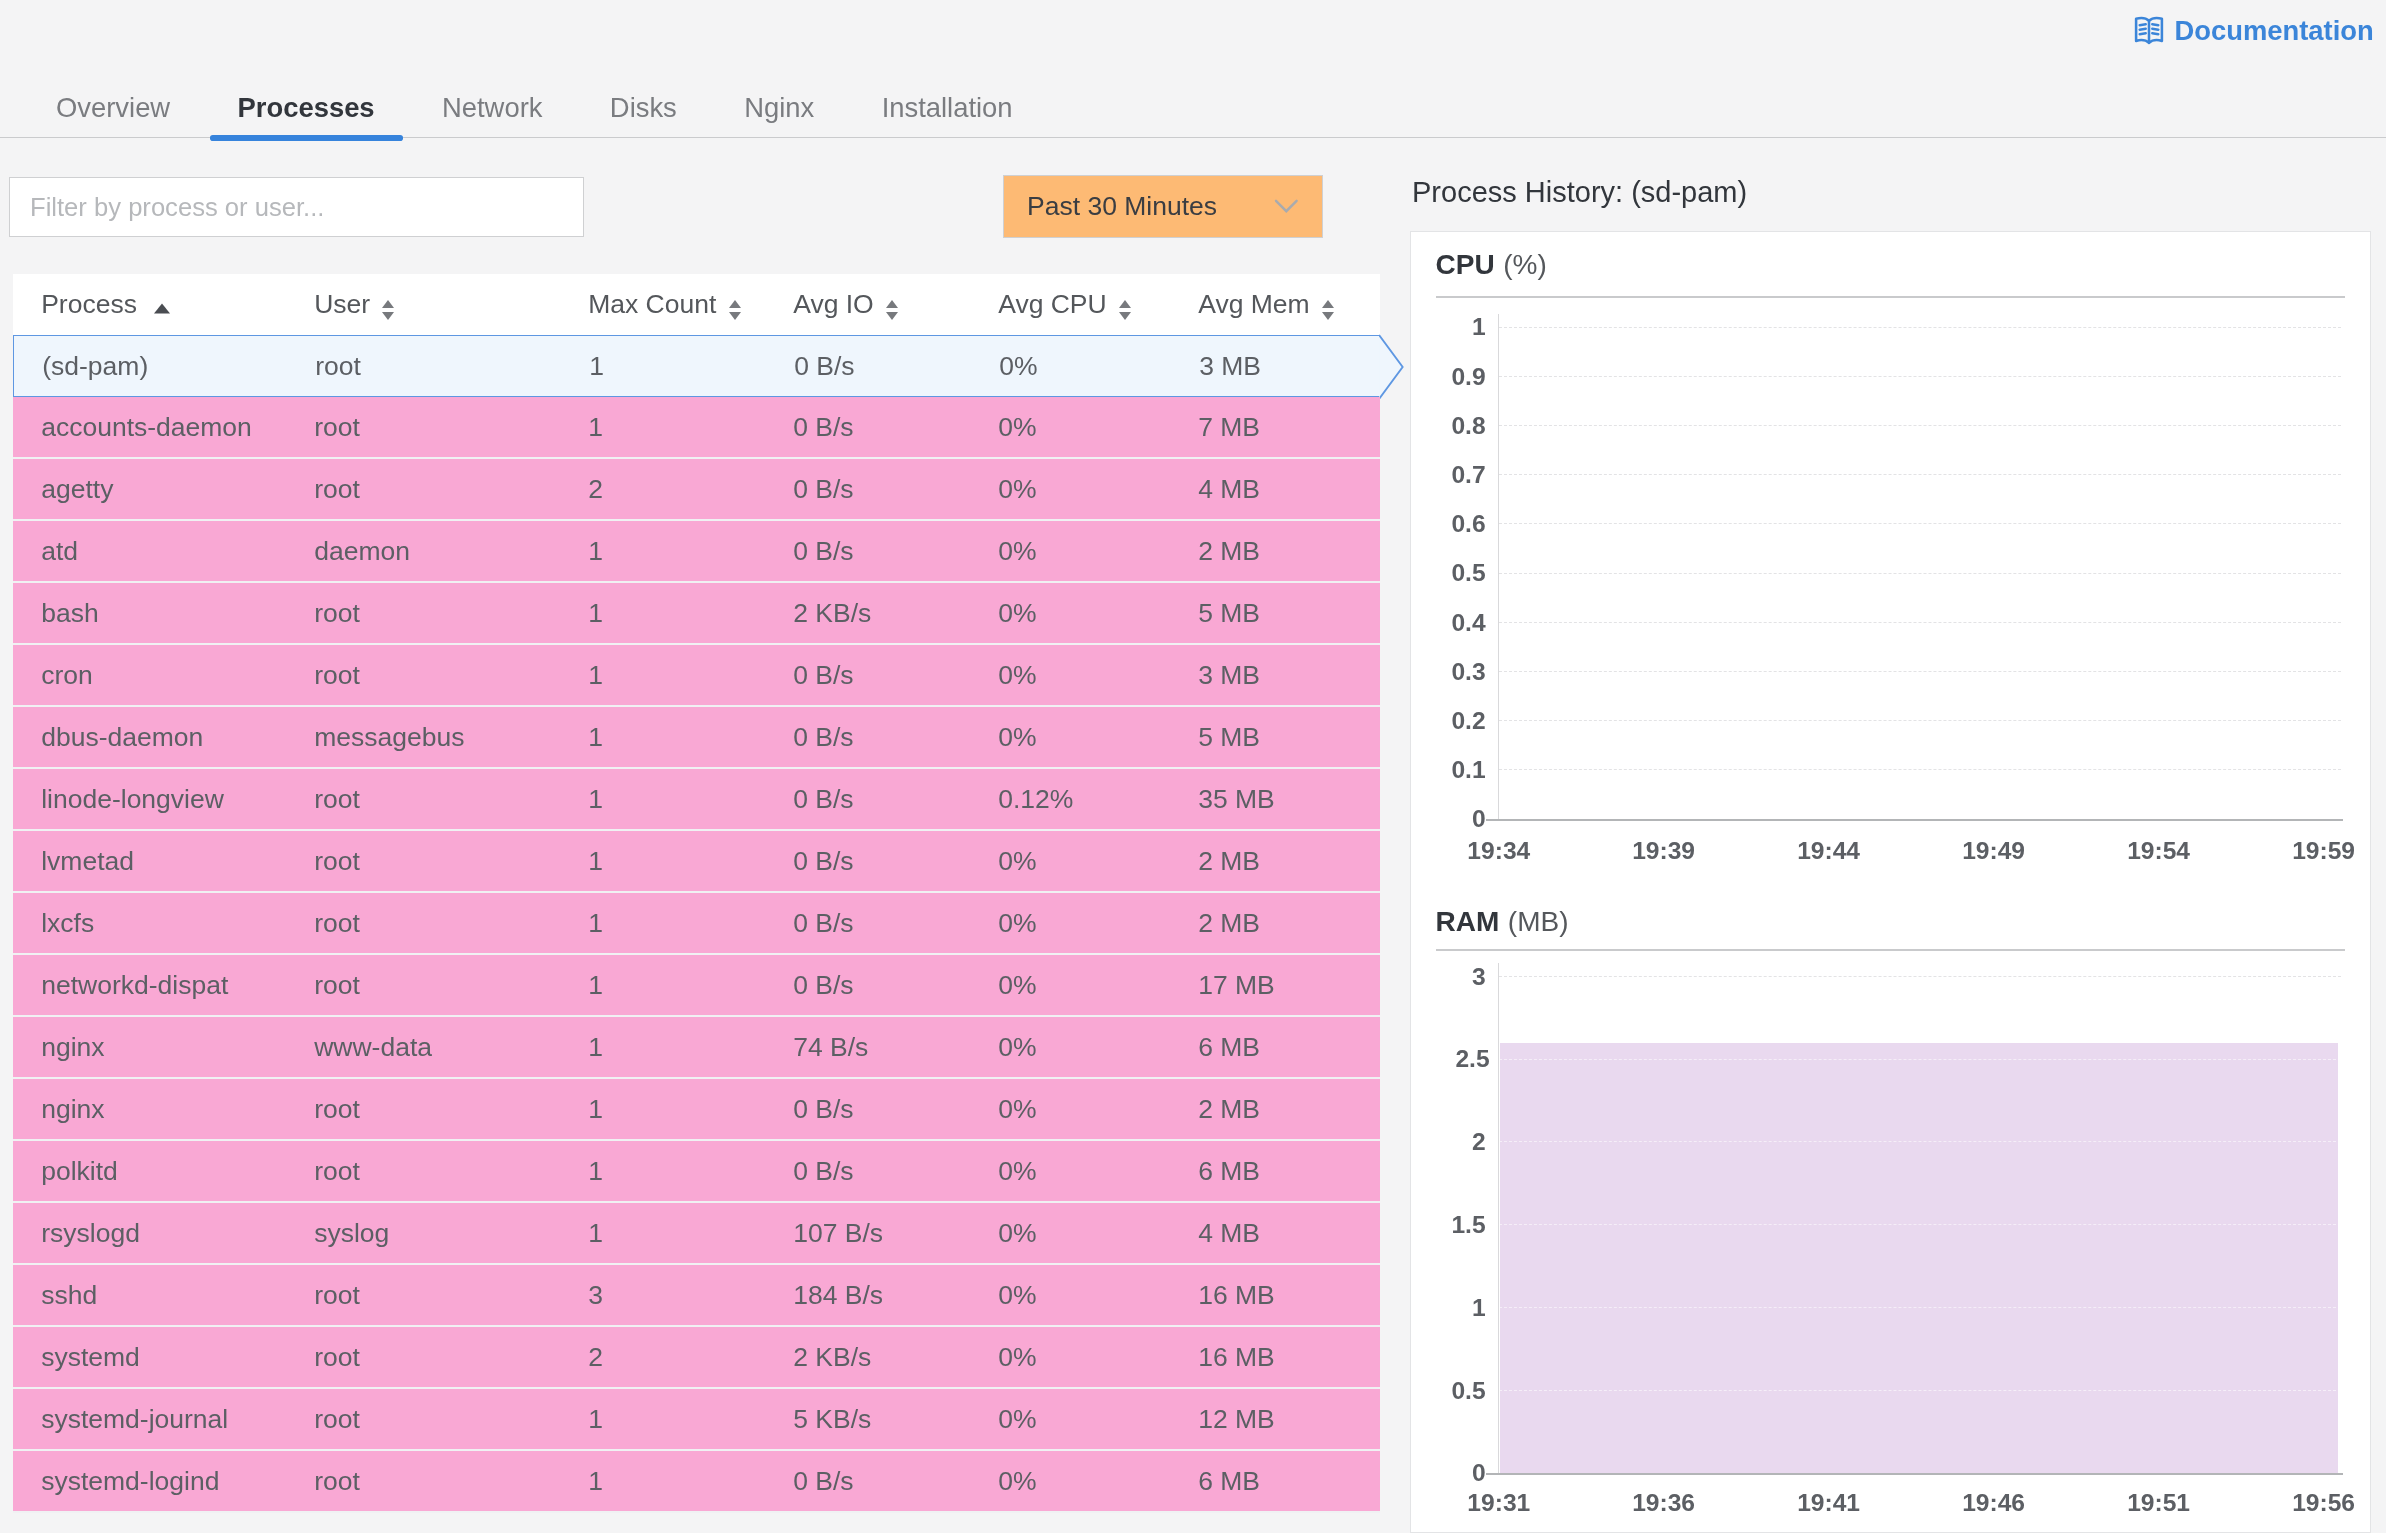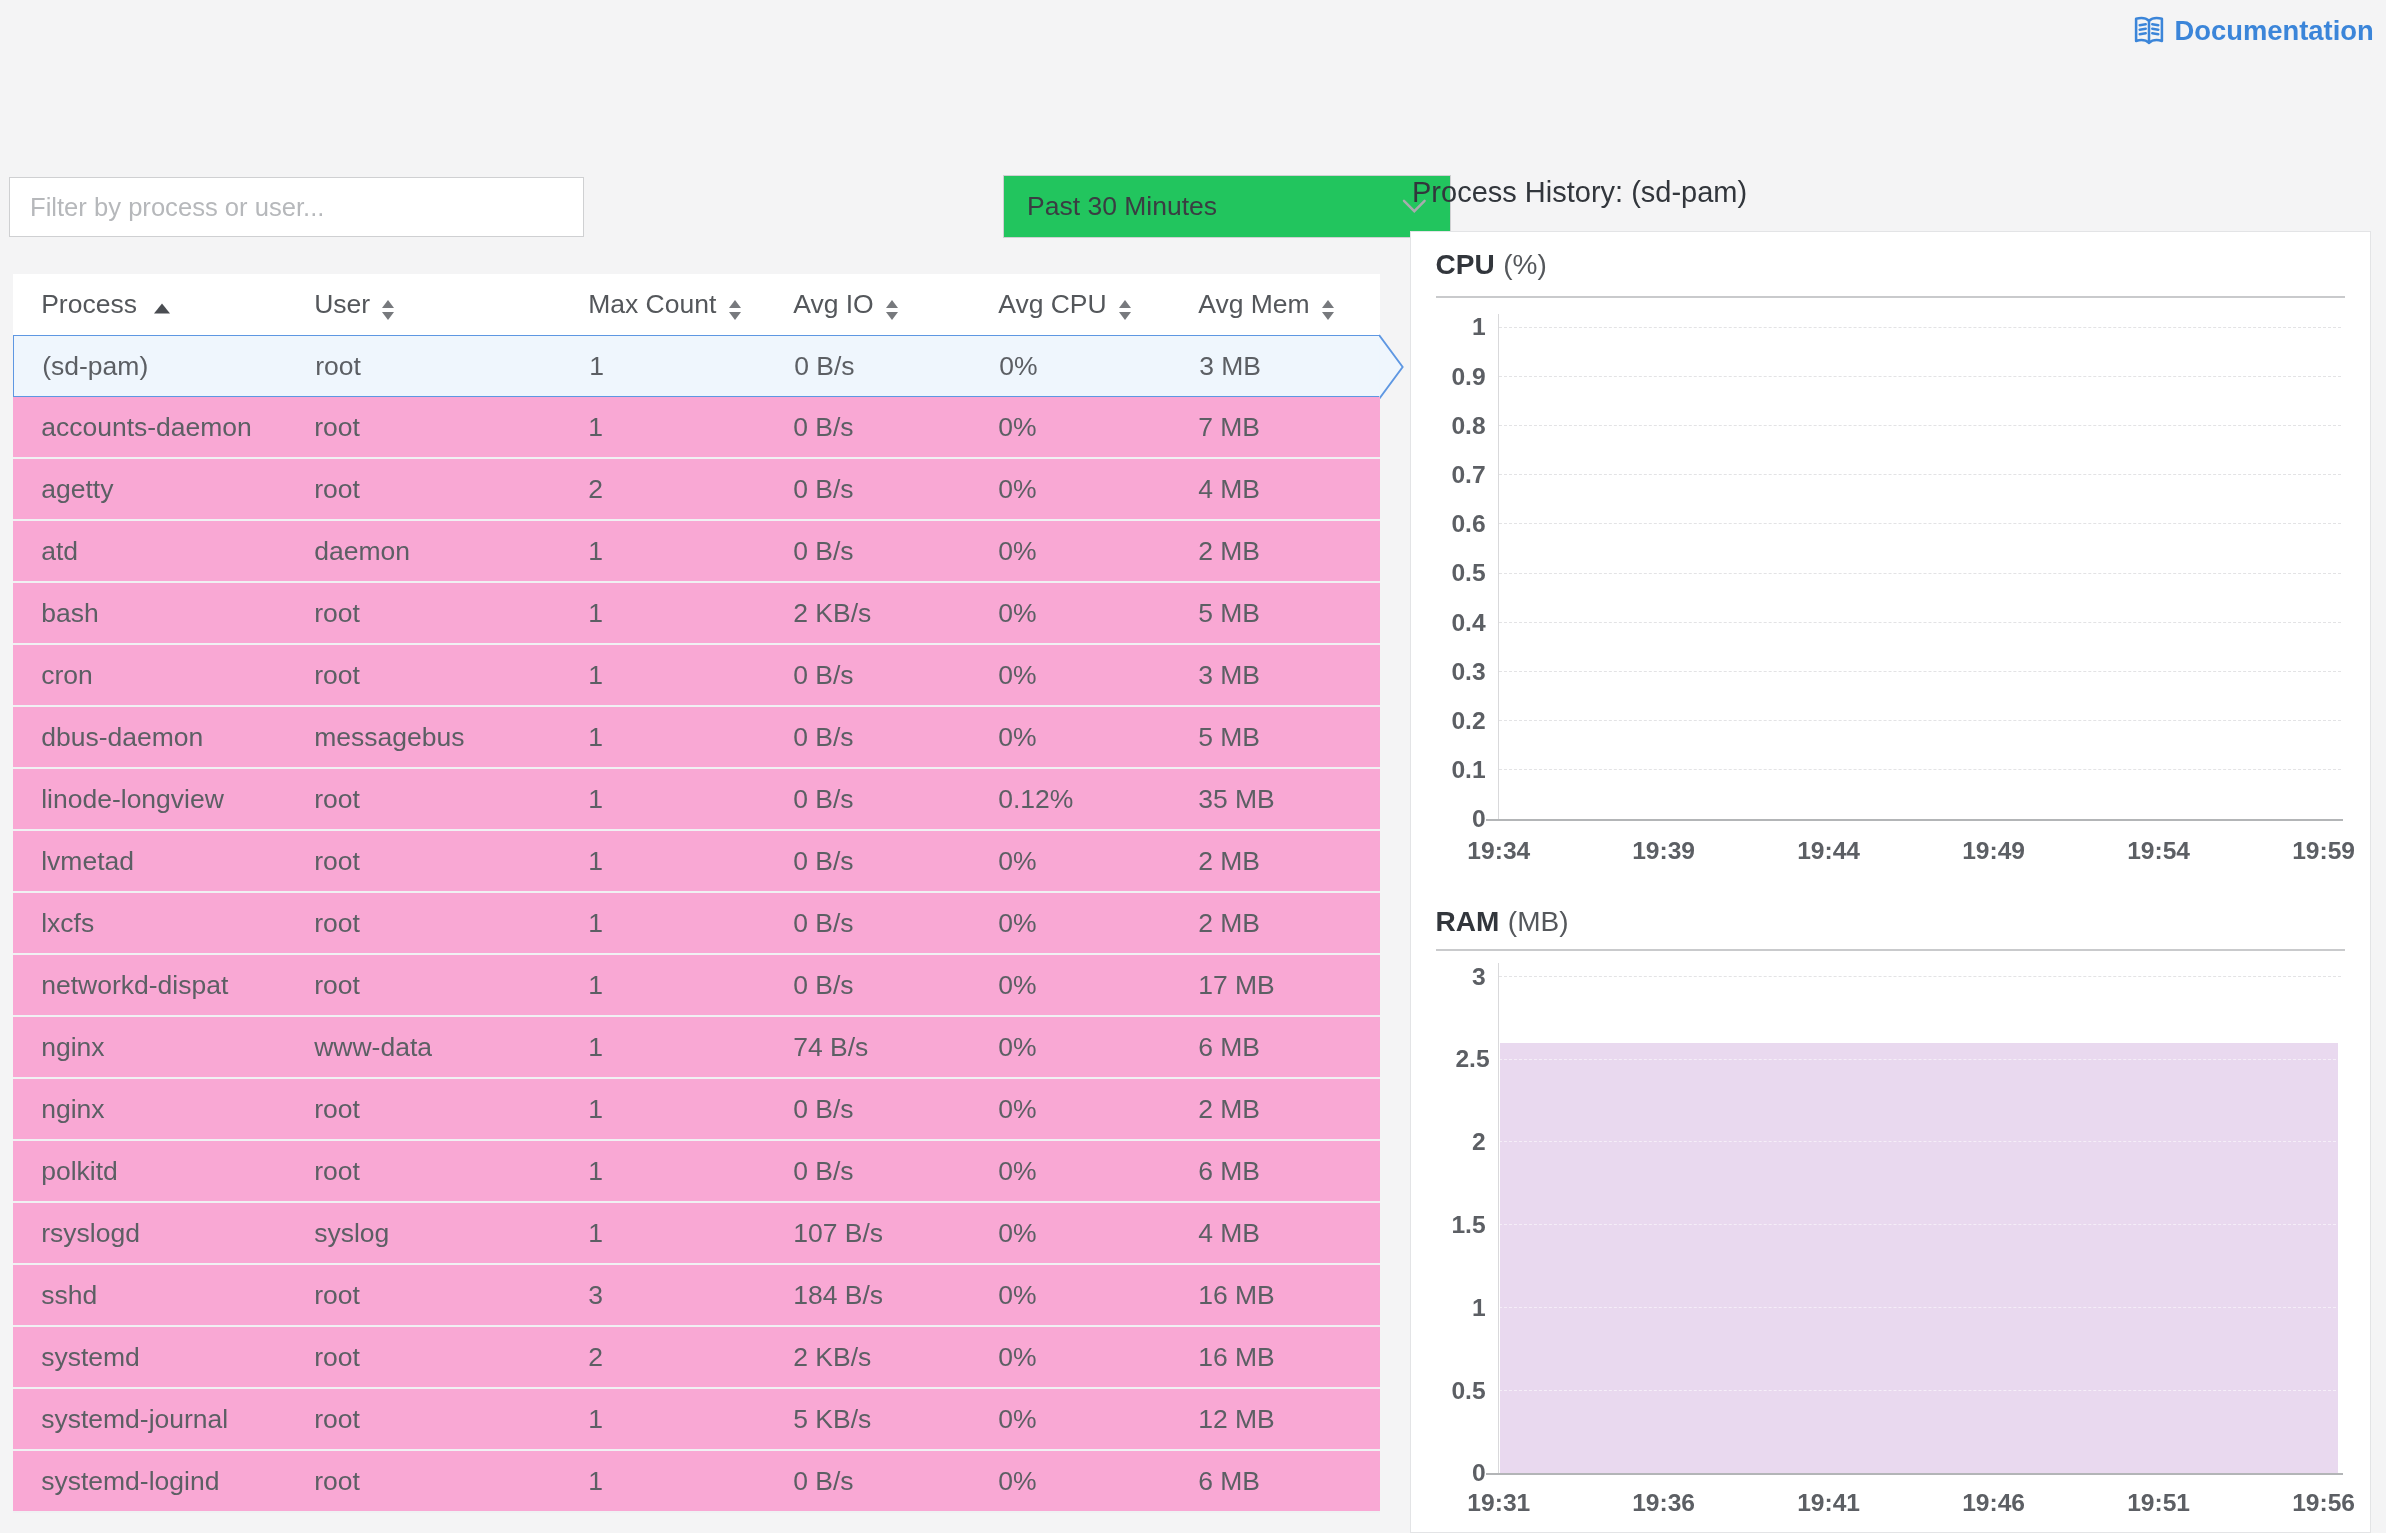--- a/index.html
+++ b/index.html
@@ -23,21 +23,21 @@
   .tab{position:relative;font-size:27.4px;color:#7a7c80;padding:0 28px;line-height:53px;cursor:pointer;white-space:nowrap}
   .tab.active{color:#32363c;font-weight:700}
   .tab.active::after{content:"";position:absolute;left:0;right:0;bottom:-3.8px;height:5.7px;
     background:#3683dc;border-radius:2.8px}
 
   
   .filter-input{position:absolute;left:9px;top:177px;width:575px;height:60px;background:#fff;
     border:0.9px solid #cfd0d2;font-size:25.6px;padding:0 20px;color:#32363c;outline:none;
     font-family:"Liberation Sans","DejaVu Sans",sans-serif}
   .filter-input::placeholder{color:#b6b8bb}
-  .time-select{position:absolute;left:1003px;top:175px;width:448px;height:63px;background:#22c55e;
+  .time-select{position:absolute;left:1003px;top:175px;width:320px;height:63px;background:#fdba74;
     border:0.9px solid #cfd0d2;display:flex;align-items:center;justify-content:space-between;
     padding:0 23px;font-size:26.5px;color:#3a3d42;cursor:pointer}
 
   
   .table-header{position:absolute;left:13.2px;top:274px;width:1367px;height:61px;background:#fff;
     display:grid;grid-template-columns:273px 274px 205px 205px 200px 209px;align-items:center}
   .hcell{display:flex;align-items:flex-end;padding-left:28px;font-size:26.5px;color:#54575b;cursor:pointer}
   .sort-asc{width:0;height:0;border-left:8.5px solid transparent;border-right:8.5px solid transparent;
     border-bottom:10.4px solid #4a4d52;margin-left:17px;transform:translateY(-6.6px)}
   .sort-both{display:inline-flex;flex-direction:column;gap:3.8px;margin-left:12.3px}
@@ -83,20 +83,28 @@
   <a class="doc-link">
     <svg width="40" height="36" viewBox="0 0 26 24" fill="none" stroke="#3b85d9" stroke-width="1.7" stroke-linecap="round" stroke-linejoin="round">
       <path d="M13 5.2 C11 3.4 7.6 3 4.4 3.9 L4.4 18.6 C7.6 17.7 11 18.1 13 19.9 C15 18.1 18.4 17.7 21.6 18.6 L21.6 3.9 C18.4 3 15 3.4 13 5.2 Z"></path>
       <path d="M13 5.2 L13 19.9"></path>
       <path d="M6.8 8.1 L10.8 7.5 M6.8 11.1 L10.8 10.5 M6.8 14.1 L10.8 13.5"></path>
       <path d="M19.2 8.1 L15.2 7.5 M19.2 11.1 L15.2 10.5 M19.2 14.1 L15.2 13.5"></path>
     </svg>
     <span>Documentation</span>
   </a>
 
+  <div class="tabs" id="tabs">
+      <div class="tab">Overview</div>
+      <div class="tab active">Processes</div>
+      <div class="tab">Network</div>
+      <div class="tab">Disks</div>
+      <div class="tab">Nginx</div>
+      <div class="tab">Installation</div>
+    </div>
 
   <input class="filter-input" placeholder="Filter by process or user..." style="">
 
   <div class="time-select">
     <span>Past 30 Minutes</span>
     <svg width="24.6" height="15" viewBox="0 0 26 16" fill="none" stroke="#a9abae" stroke-width="2.6" stroke-linecap="round">
       <polyline points="2,2 13,13 24,2"></polyline>
     </svg>
   </div>
 

